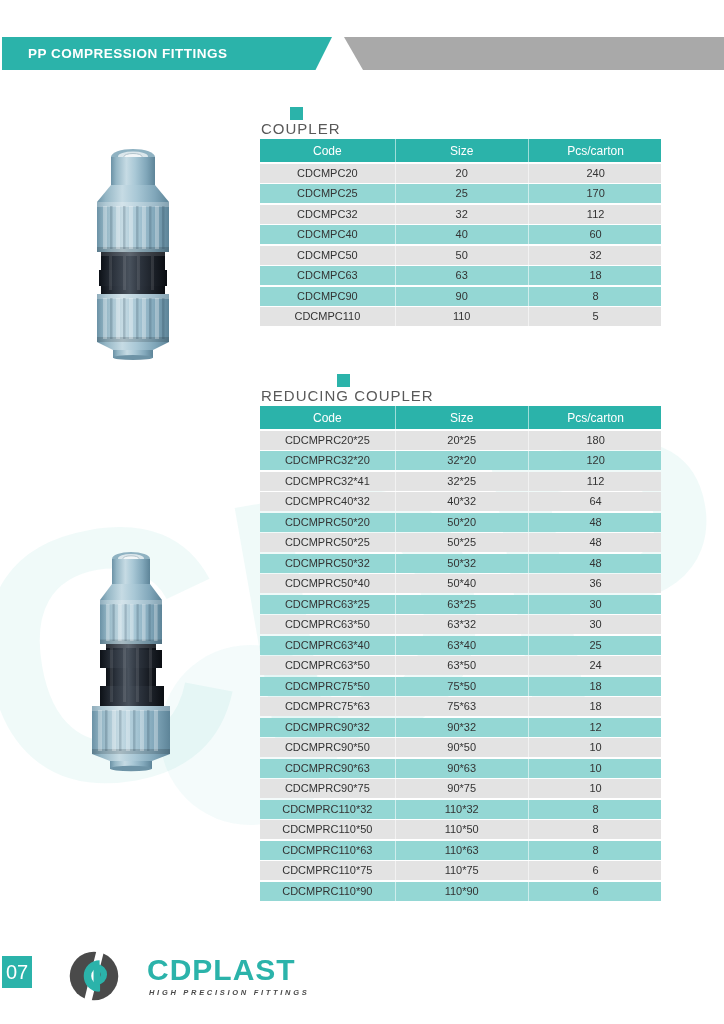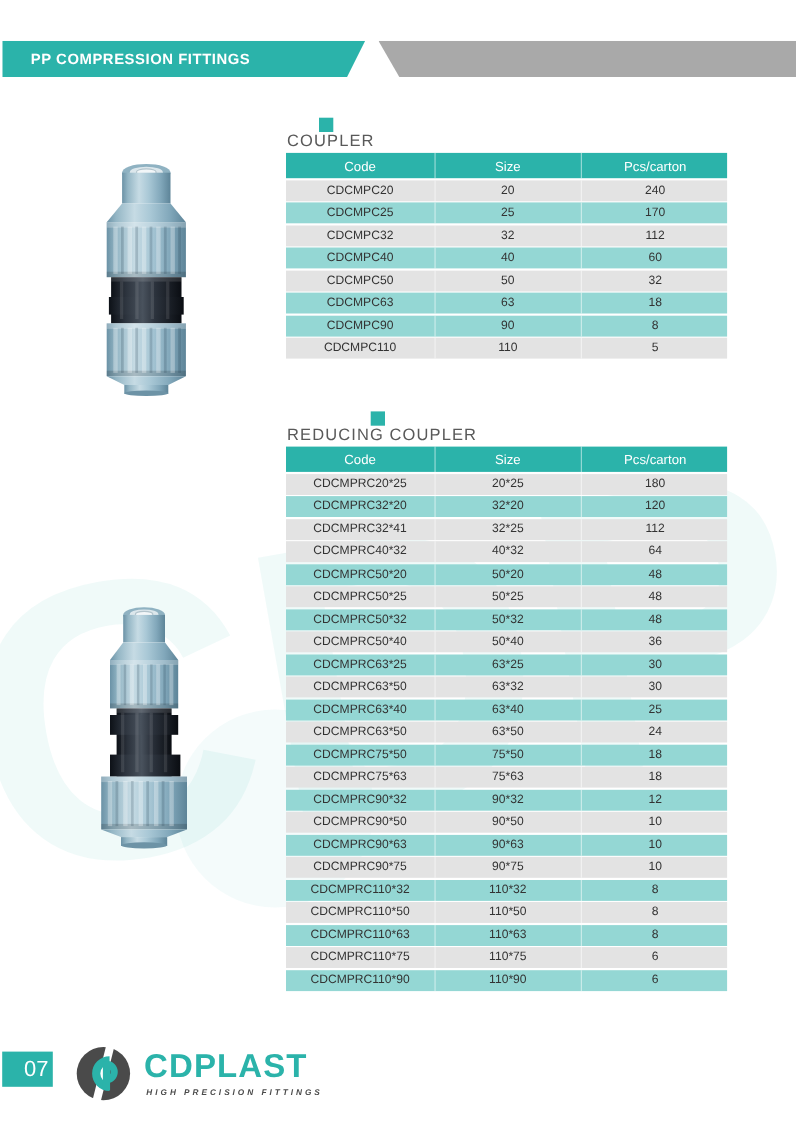--- a/index.html
+++ b/index.html
@@ -41,24 +41,24 @@
   .tcell:nth-child(2){flex-basis:32.9%; border-left:1px solid rgba(255,255,255,0.55); border-right:1px solid rgba(255,255,255,0.55);}
   .trow .tcell{height:100%; display:flex; align-items:center; justify-content:center;}
 
   
   .product{position:absolute; z-index:1;}
   #product-coupler{left:83px; top:144px;}
   #product-reducing{left:80px; top:548px;}
 
   
   .page-number{position:absolute; left:2px; top:956px; width:30px; height:32px; background:#2bb3aa;
-    color:#fff; font-size:20px; display:flex; align-items:center; justify-content:center; z-index:2;padding-left:16px;}
+    color:#fff; font-size:20px; display:flex; align-items:center; justify-content:center; z-index:2;}
   .logo{position:absolute; left:66px; top:948px; display:flex; align-items:center; z-index:2;}
   .logo-mark{width:56px; height:56px; margin-right:9px;}
-  .logo-text{display:flex; flex-direction:column;}
+  .logo-text{display:flex; flex-direction:column;margin-left:16px;}
   .logo-name{color:#2bb3aa; font-size:30px; font-weight:bold; letter-spacing:1px; line-height:1;}
   .logo-tagline{color:#4a4a4a; font-size:7.5px; font-weight:bold; letter-spacing:2.7px; margin-top:3px; padding-left:2px;font-style:italic;}
 </style>
 </head>
 <body>
 
 <div class="page">
 
   <div class="band-teal">
     <span class="band-title">PP COMPRESSION FITTINGS</span>

